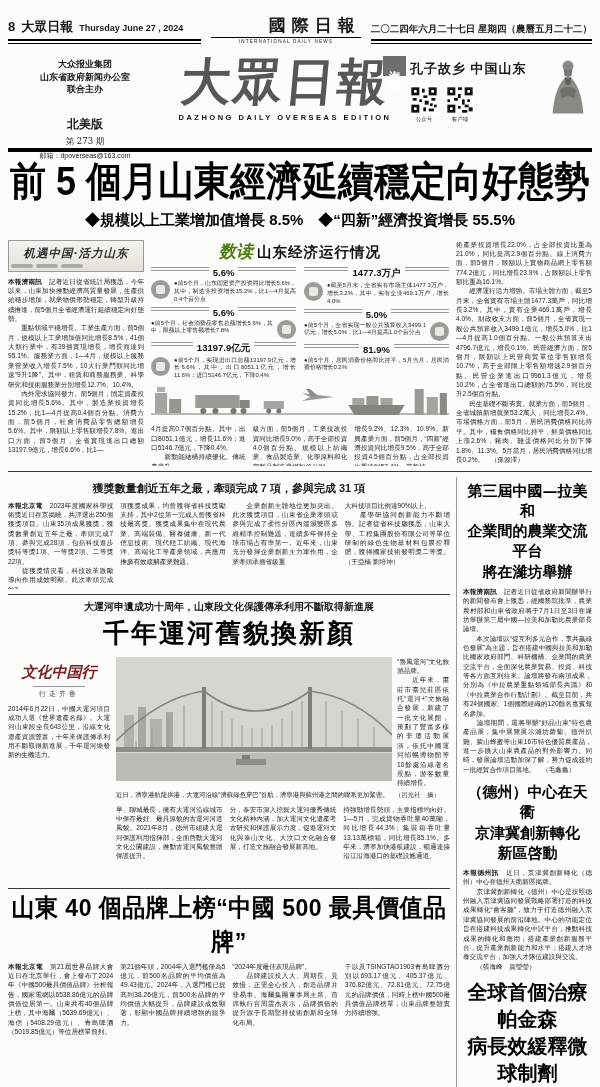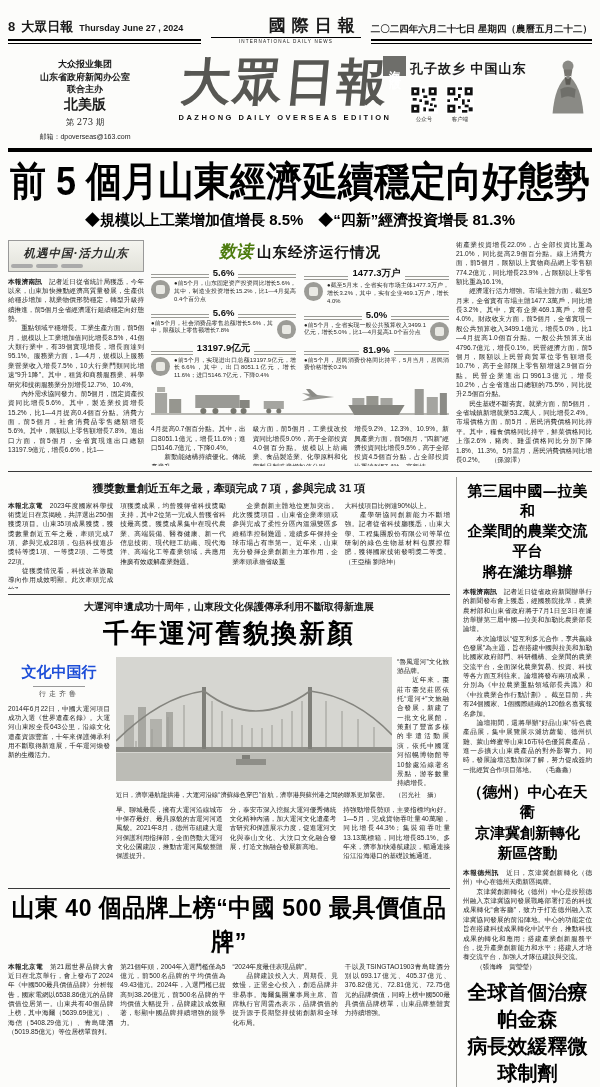--- a/index.html
+++ b/index.html
@@ -16,21 +16,21 @@
   .tb-date-cn { font-size:9.5px; font-weight:bold; text-align:right; white-space:nowrap; }
   .dbl-rule { height:5px; border-top:2px solid #000; border-bottom:1px solid #000; margin-top:3px; }
   .tb-center { text-align:center; width:150px; }
   .tb-center-title { font-family:"DejaVu Serif", serif; font-weight:bold; font-size:17px; letter-spacing:6px; white-space:nowrap;text-align:right; }
   .tb-center-sub { font-size:4.6px; letter-spacing:1.2px; border-top:1px solid #000; padding-top:1px; }
 
   
   .masthead { display:flex; align-items:flex-start; padding:8px 2px 6px; border-bottom:4px solid #000; height:108px; }
   .pub-info { width:150px; text-align:center; padding-top:6px; }
   .pub-line { font-size:9px; font-weight:bold; line-height:1.4; }
-  .pub-edition { font-size:14px; font-weight:bold; margin-top:0; }
+  .pub-edition { font-size:12px; font-weight:bold; margin-top:20px; }
   .pub-issue { font-size:8.5px; font-family:"DejaVu Serif", serif; margin-top:3px; }
   .pub-email { font-size:7px; margin-top:3px; color:#222; }
   .brand { flex:1; text-align:center; position:relative; padding-top:2px; }
   .brand-script { font-family:"DejaVu Serif", serif; font-weight:bold; font-size:50px; color:#575753; transform:skewX(-5deg); display:inline-block; letter-spacing:2px; line-height:1.1; }
   .brand-badge { position:absolute; top:4px; right:4px; writing-mode:vertical-rl; background:#6e6e6a; color:#fff; font-size:12px; font-weight:bold; padding:4px 3px; letter-spacing:4px; }
   .brand-sub { font-size:7.5px; font-weight:bold; letter-spacing:2.5px; margin-top:4px; color:#111; }
   .slogan-area { width:180px; position:relative; padding-top:8px; }
   .slogan { font-size:13px; font-weight:bold; letter-spacing:1px; text-align:left; }
   .qr-row { display:flex; gap:8px; margin-top:8px; }
   .qr-box { text-align:center; }
@@ -57,21 +57,21 @@
   .jiyu-tabs { display:flex; gap:3px; justify-content:flex-start; margin-top:3px; }
   .jiyu-tabs span { display:block; width:22px; height:4px; background:#aaa; border-radius:2px; }
 
   
   .info-title { text-align:center; margin-bottom:4px; }
   .info-title-script { font-family:"DejaVu Serif", serif; font-style:italic; font-weight:bold; font-size:17px; color:#4d7c0f; margin-right:4px; }
   .info-title-main { font-size:14.5px; font-weight:900; color:#111; letter-spacing:1px; }
   .stats-grid { display:flex; gap:8px; }
   .stats-col { flex:1; }
   .stat { margin-bottom:3px; }
-  .stat-head { display:flex; align-items:flex-end; gap:4px; }
+  .stat-head { display:flex; align-items:flex-start; gap:4px; }
   .stat-line { flex:1; height:4px; border-top:1px solid #9a9a95; border-bottom:1px solid #9a9a95; }
   .stat-value { font-size:9.5px; font-weight:bold; white-space:nowrap; color:#111; }
   .stat-body { display:flex; gap:4px; margin-top:2px; align-items:flex-start; }
   .stat-body.rev { flex-direction:row-reverse; }
   .stat-icon { width:19px; height:19px; border-radius:50%; background:#9c9c97; flex-shrink:0; position:relative; }
   .stat-icon::after { content:""; position:absolute; inset:5px; background:#e9e9e4; border-radius:2px; }
   .stat-text { font-size:5.9px; line-height:1.35; text-align:justify; color:#2a2a28; }
   .illus-strip { margin-top:2px; }
   .mid-cols { display:flex; gap:7px; margin-top:3px; }
   .mid-cols .bt { flex:1; }
@@ -92,21 +92,21 @@
   .rail-h { font-family:"DejaVu Serif", serif; font-weight:bold; font-size:15px; line-height:1.35; text-align:center; color:#000; margin:4px 0 5px; }
   .rail-h.sans { font-family:"Liberation Sans", sans-serif; font-weight:900; font-size:20px; }
   .rail-body { margin-bottom:8px; }
 
   
   .s4-kicker { font-size:10px; font-weight:bold; text-align:center; margin-top:2px; }
   .s4-h1 { font-family:"DejaVu Serif", serif; font-weight:bold; font-size:26px; text-align:center; letter-spacing:2px; margin:2px 0 6px; color:#000; }
   .s4-content { display:flex; gap:6px; }
   .s4-left { width:102px; }
   .wh-logo { text-align:center; padding:6px 0 4px; }
-  .wh-script { font-family:"DejaVu Serif", serif; font-weight:bold; font-size:15px; color:#1d4ed8; }
+  .wh-script { font-family:"DejaVu Serif", serif; font-style:italic; font-weight:bold; font-size:15px; color:#7f1d1d; }
   .wh-sub { font-size:7px; letter-spacing:3px; color:#555; border-top:1px solid #999; display:inline-block; padding:2px 6px 0; margin-top:3px; }
   .s4-main { flex:1; }
   .s4-photo-row { display:flex; gap:5px; }
   .s4-photo { width:276px; }
   .s4-sliver { width:52px; }
   .s4-caption { font-size:6.4px; line-height:1.4; text-align:justify; margin-top:3px; }
   .s4-cols { display:flex; gap:7px; margin-top:5px; height:78px; overflow:hidden; }
   .s4-cols .bt { flex:1; }
 
   
@@ -205,21 +205,21 @@
         <path d="M16,10 L24,10 L23,16 L17,16 Z" fill="#77756f"></path>
         <path d="M6,50 Q8,24 20,15 Q32,24 34,50 Z" fill="#8a8a85"></path>
         <path d="M13,28 Q20,24 27,28 L26,36 Q20,33 14,36 Z" fill="#6f6f6a"></path>
         <path d="M17,16 Q20,22 23,16 L22,24 L18,24 Z" fill="#5d5b55"></path>
       </svg>
     </div>
   </div>
 
   <div class="lead-head">
     <div class="lead-h1">前 5 個月山東經濟延續穩定向好態勢</div>
-    <div class="lead-sub">◆規模以上工業增加值增長 8.5%　◆“四新”經濟投資增長 81.3%</div>
+    <div class="lead-sub">◆規模以上工業增加值增長 8.5%　◆“四新”經濟投資增長 55.5%</div>
   </div>
 
   <div class="lead-row">
     <div class="lead-col-left">
       <div class="jiyu-logo">
         <div class="jiyu-text">机遇中国·活力山东</div>
         <div class="jiyu-tabs">
             <span></span>
             <span></span>
             <span></span>

